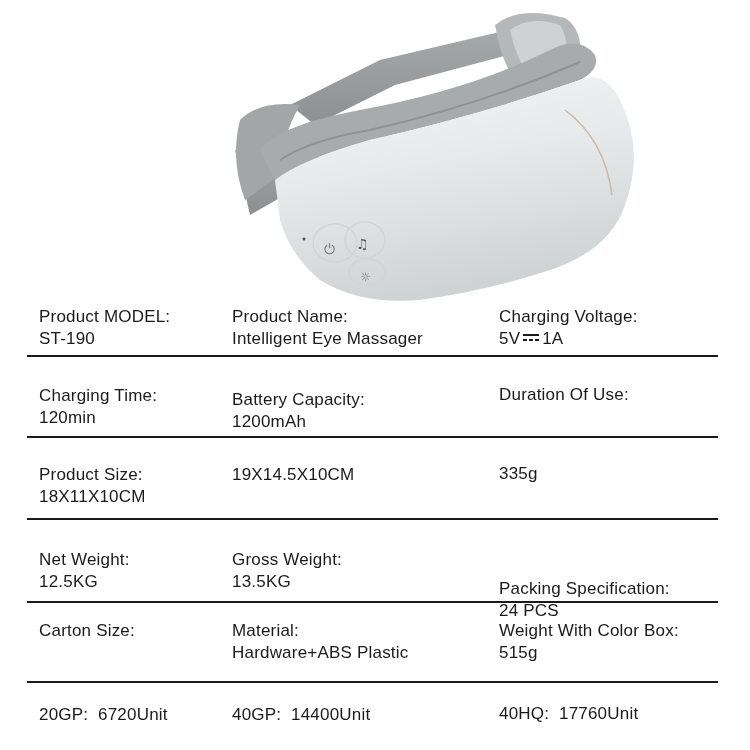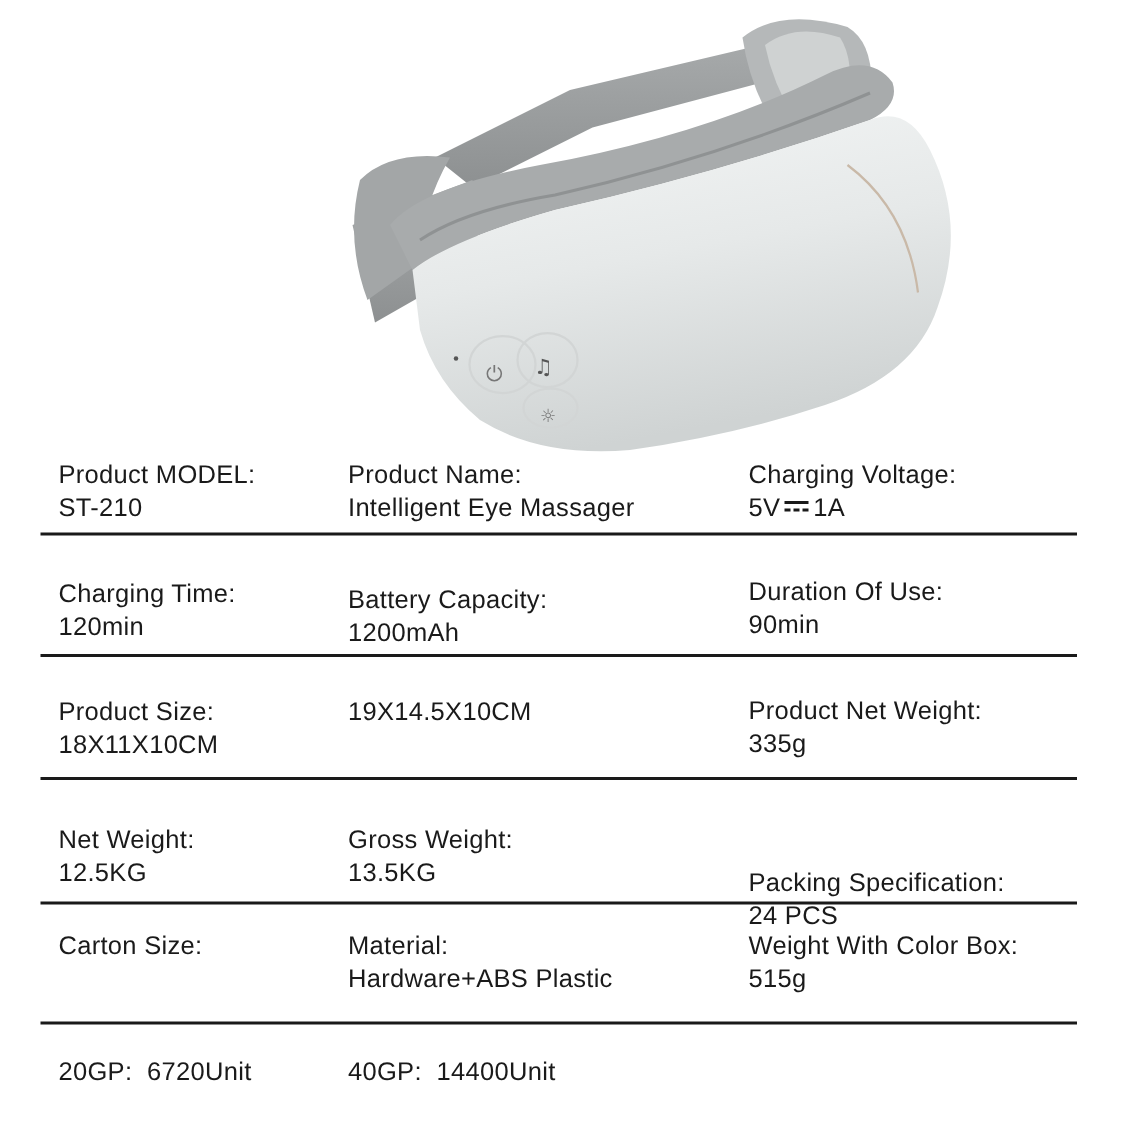--- a/index.html
+++ b/index.html
@@ -60,21 +60,21 @@
       <text x="140" y="281" font-size="12" fill="#777" font-family="DejaVu Sans, sans-serif">☼</text>
       <circle cx="84" cy="239" r="1.5" fill="#555"></circle>
     </g>
   </svg>
 </div>
 
 <div class="spec-table">
 
   <div class="cell col1" style="top:306px;">
     <span class="label">Product MODEL:</span>
-    <span class="value">ST-210</span>
+    <span class="value">ST-190</span>
   </div>
   <div class="cell col2" style="top:306px;">
     <span class="label">Product Name:</span>
     <span class="value">Intelligent Eye Massager</span>
   </div>
   <div class="cell col3" style="top:306px;">
     <span class="label">Charging Voltage:</span>
     <span class="value">
       <span>5V</span><span class="dc-sym"><span class="solid"></span><span class="dash" style="left:0"></span><span class="dash" style="left:6px"></span><span class="dash" style="left:12px"></span></span><span>1A</span>
     </span>
@@ -84,33 +84,31 @@
   <div class="cell col1" style="top:385px;">
     <span class="label">Charging Time:</span>
     <span class="value">120min</span>
   </div>
   <div class="cell col2" style="top:389px;">
     <span class="label">Battery Capacity:</span>
     <span class="value">1200mAh</span>
   </div>
   <div class="cell col3" style="top:384px;">
     <span class="label">Duration Of Use:</span>
-    <span class="value">90min</span>
   </div>
   <div class="divider" style="top:436px;"></div>
 
   <div class="cell col1" style="top:464px;">
     <span class="label">Product Size:</span>
     <span class="value">18X11X10CM</span>
   </div>
   <div class="cell col2" style="top:464px;">
     <span class="value">19X14.5X10CM</span>
   </div>
   <div class="cell col3" style="top:463px;">
-    <span class="label">Product Net Weight:</span>
     <span class="value">335g</span>
   </div>
   <div class="divider" style="top:518px;"></div>
 
   <div class="cell col1" style="top:549px;">
     <span class="label">Net Weight:</span>
     <span class="value">12.5KG</span>
   </div>
   <div class="cell col2" style="top:549px;">
     <span class="label">Gross Weight:</span>
@@ -136,13 +134,17 @@
   <div class="divider" style="top:681px;"></div>
 
   <div class="cell col1" style="top:704px;">
     <span>20GP:</span>&nbsp;
     <span>6720Unit</span>
   </div>
   <div class="cell col2" style="top:704px;">
     <span>40GP:</span>&nbsp;
     <span>14400Unit</span>
   </div>
+  <div class="cell col3" style="top:703px;">
+    <span>40HQ:</span>&nbsp;
+    <span>17760Unit</span>
+  </div>
 </div>
 
 </body></html>

